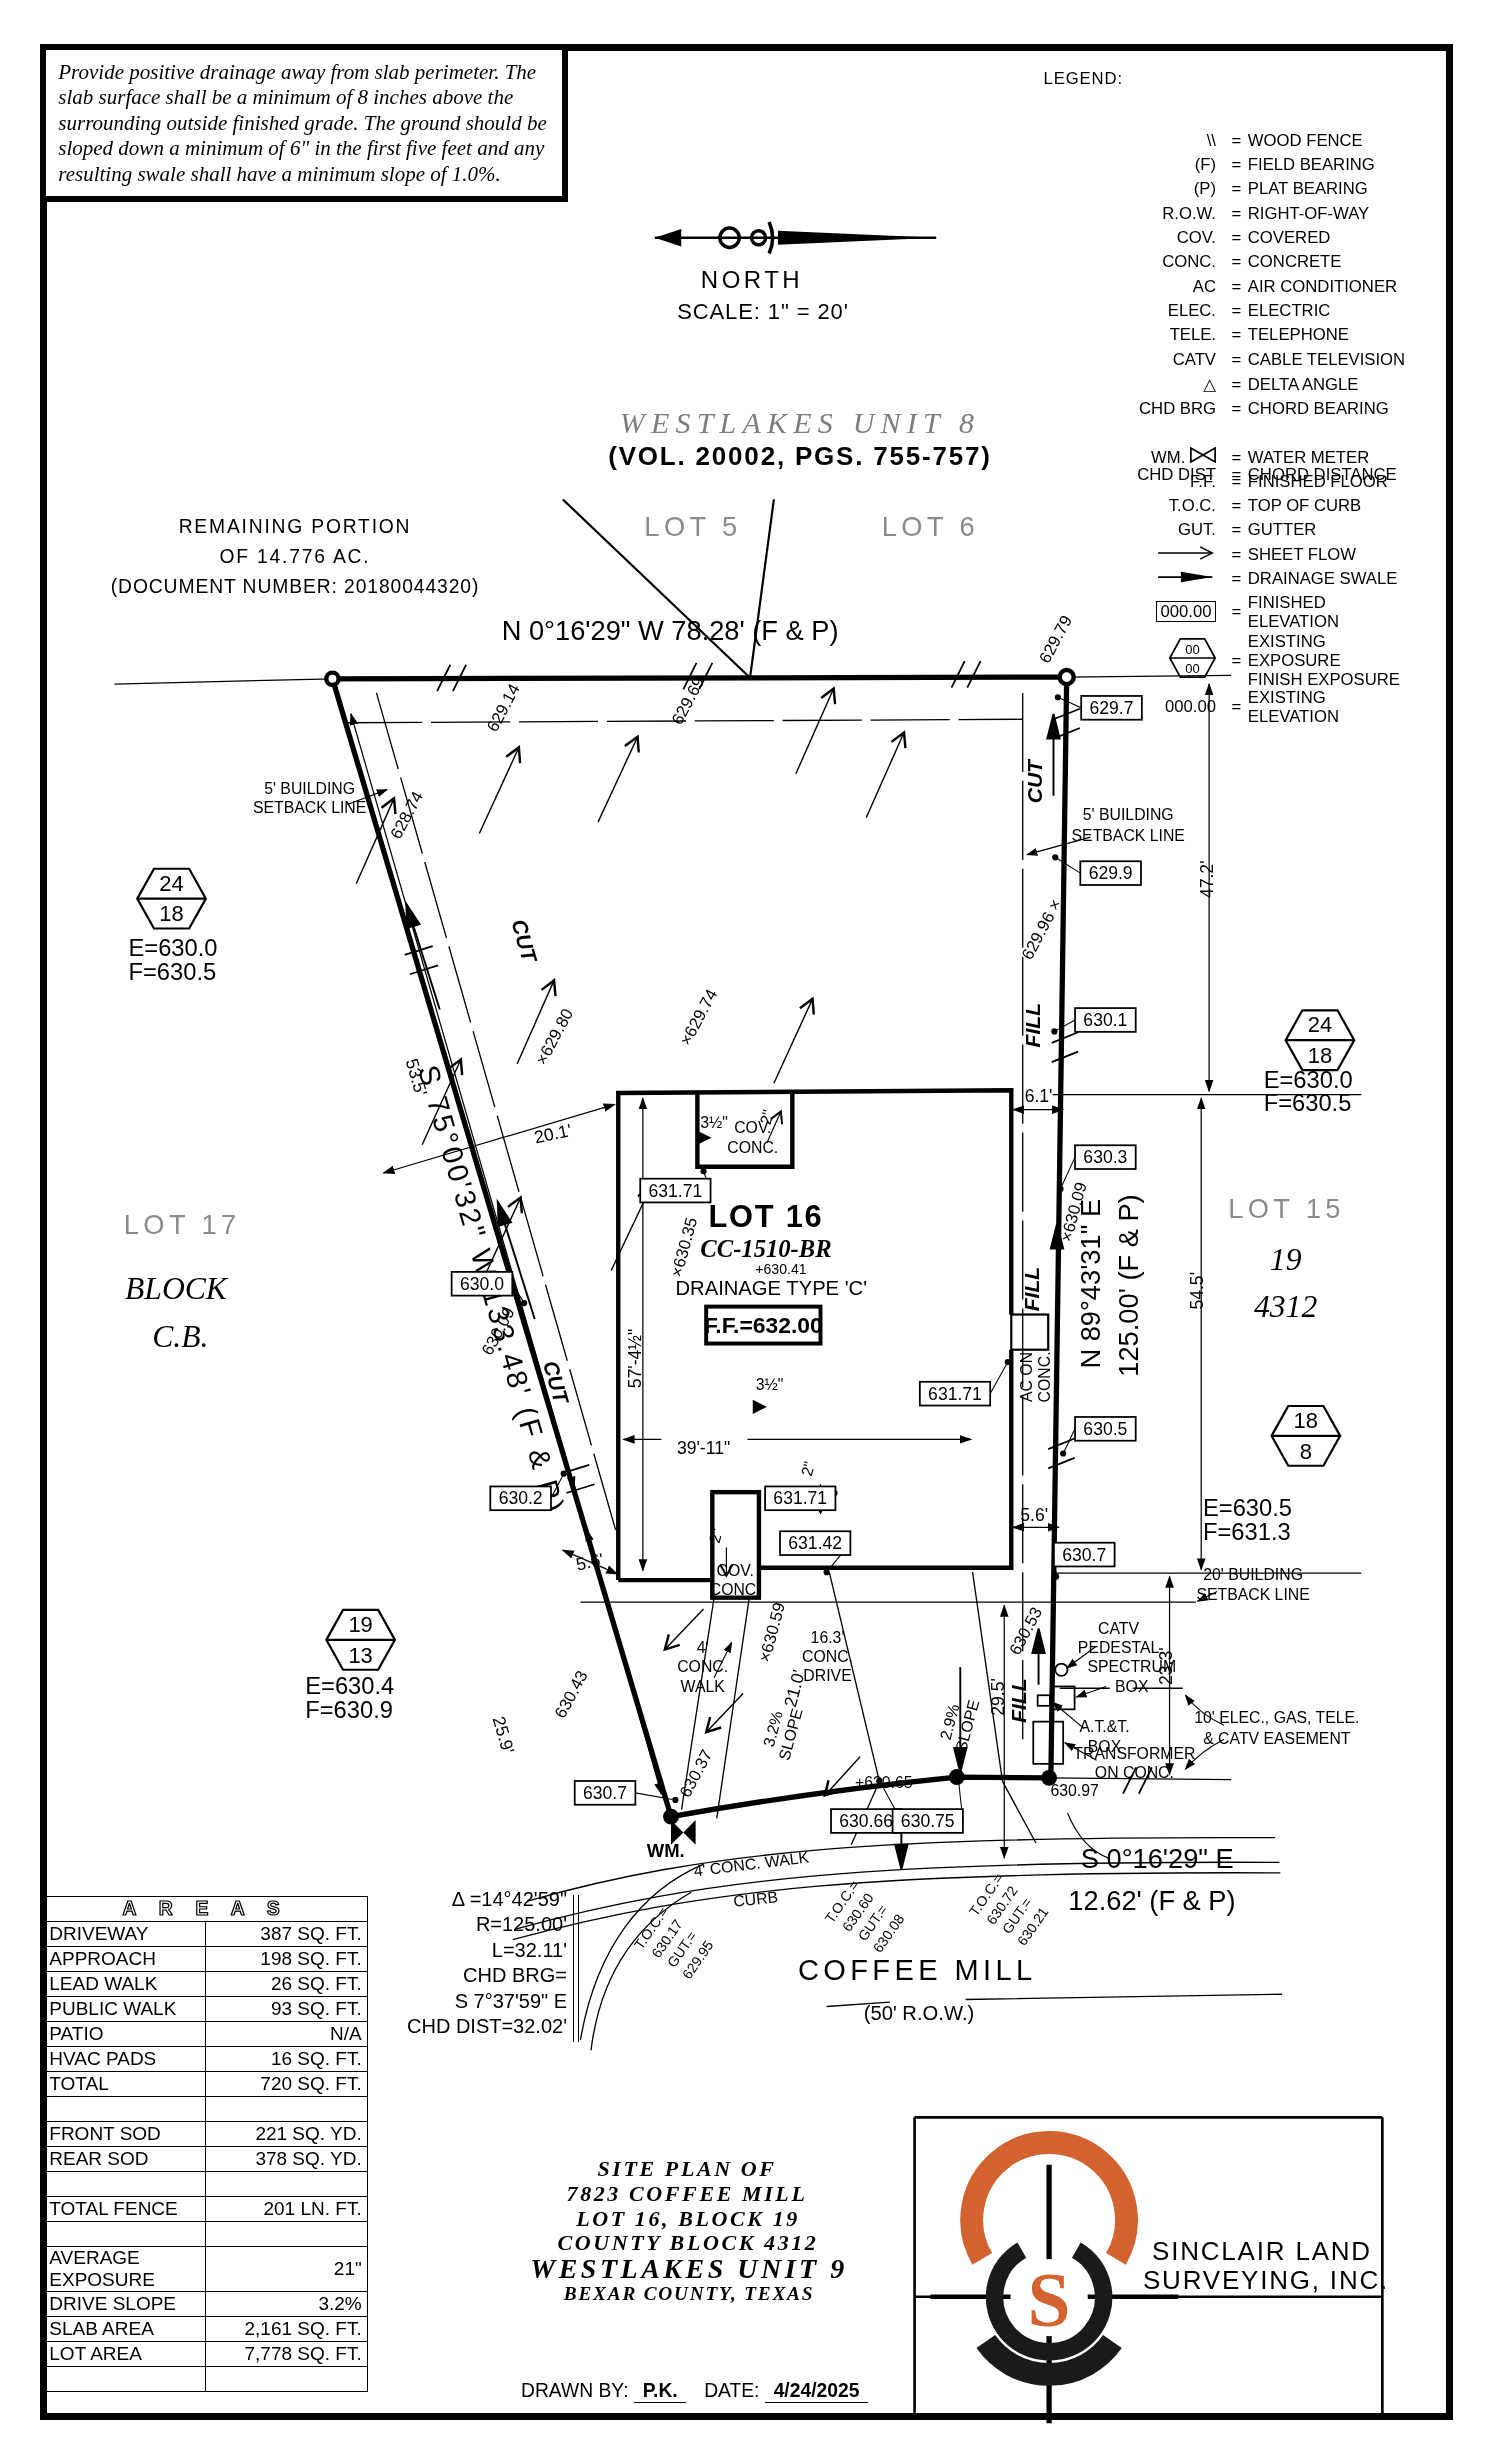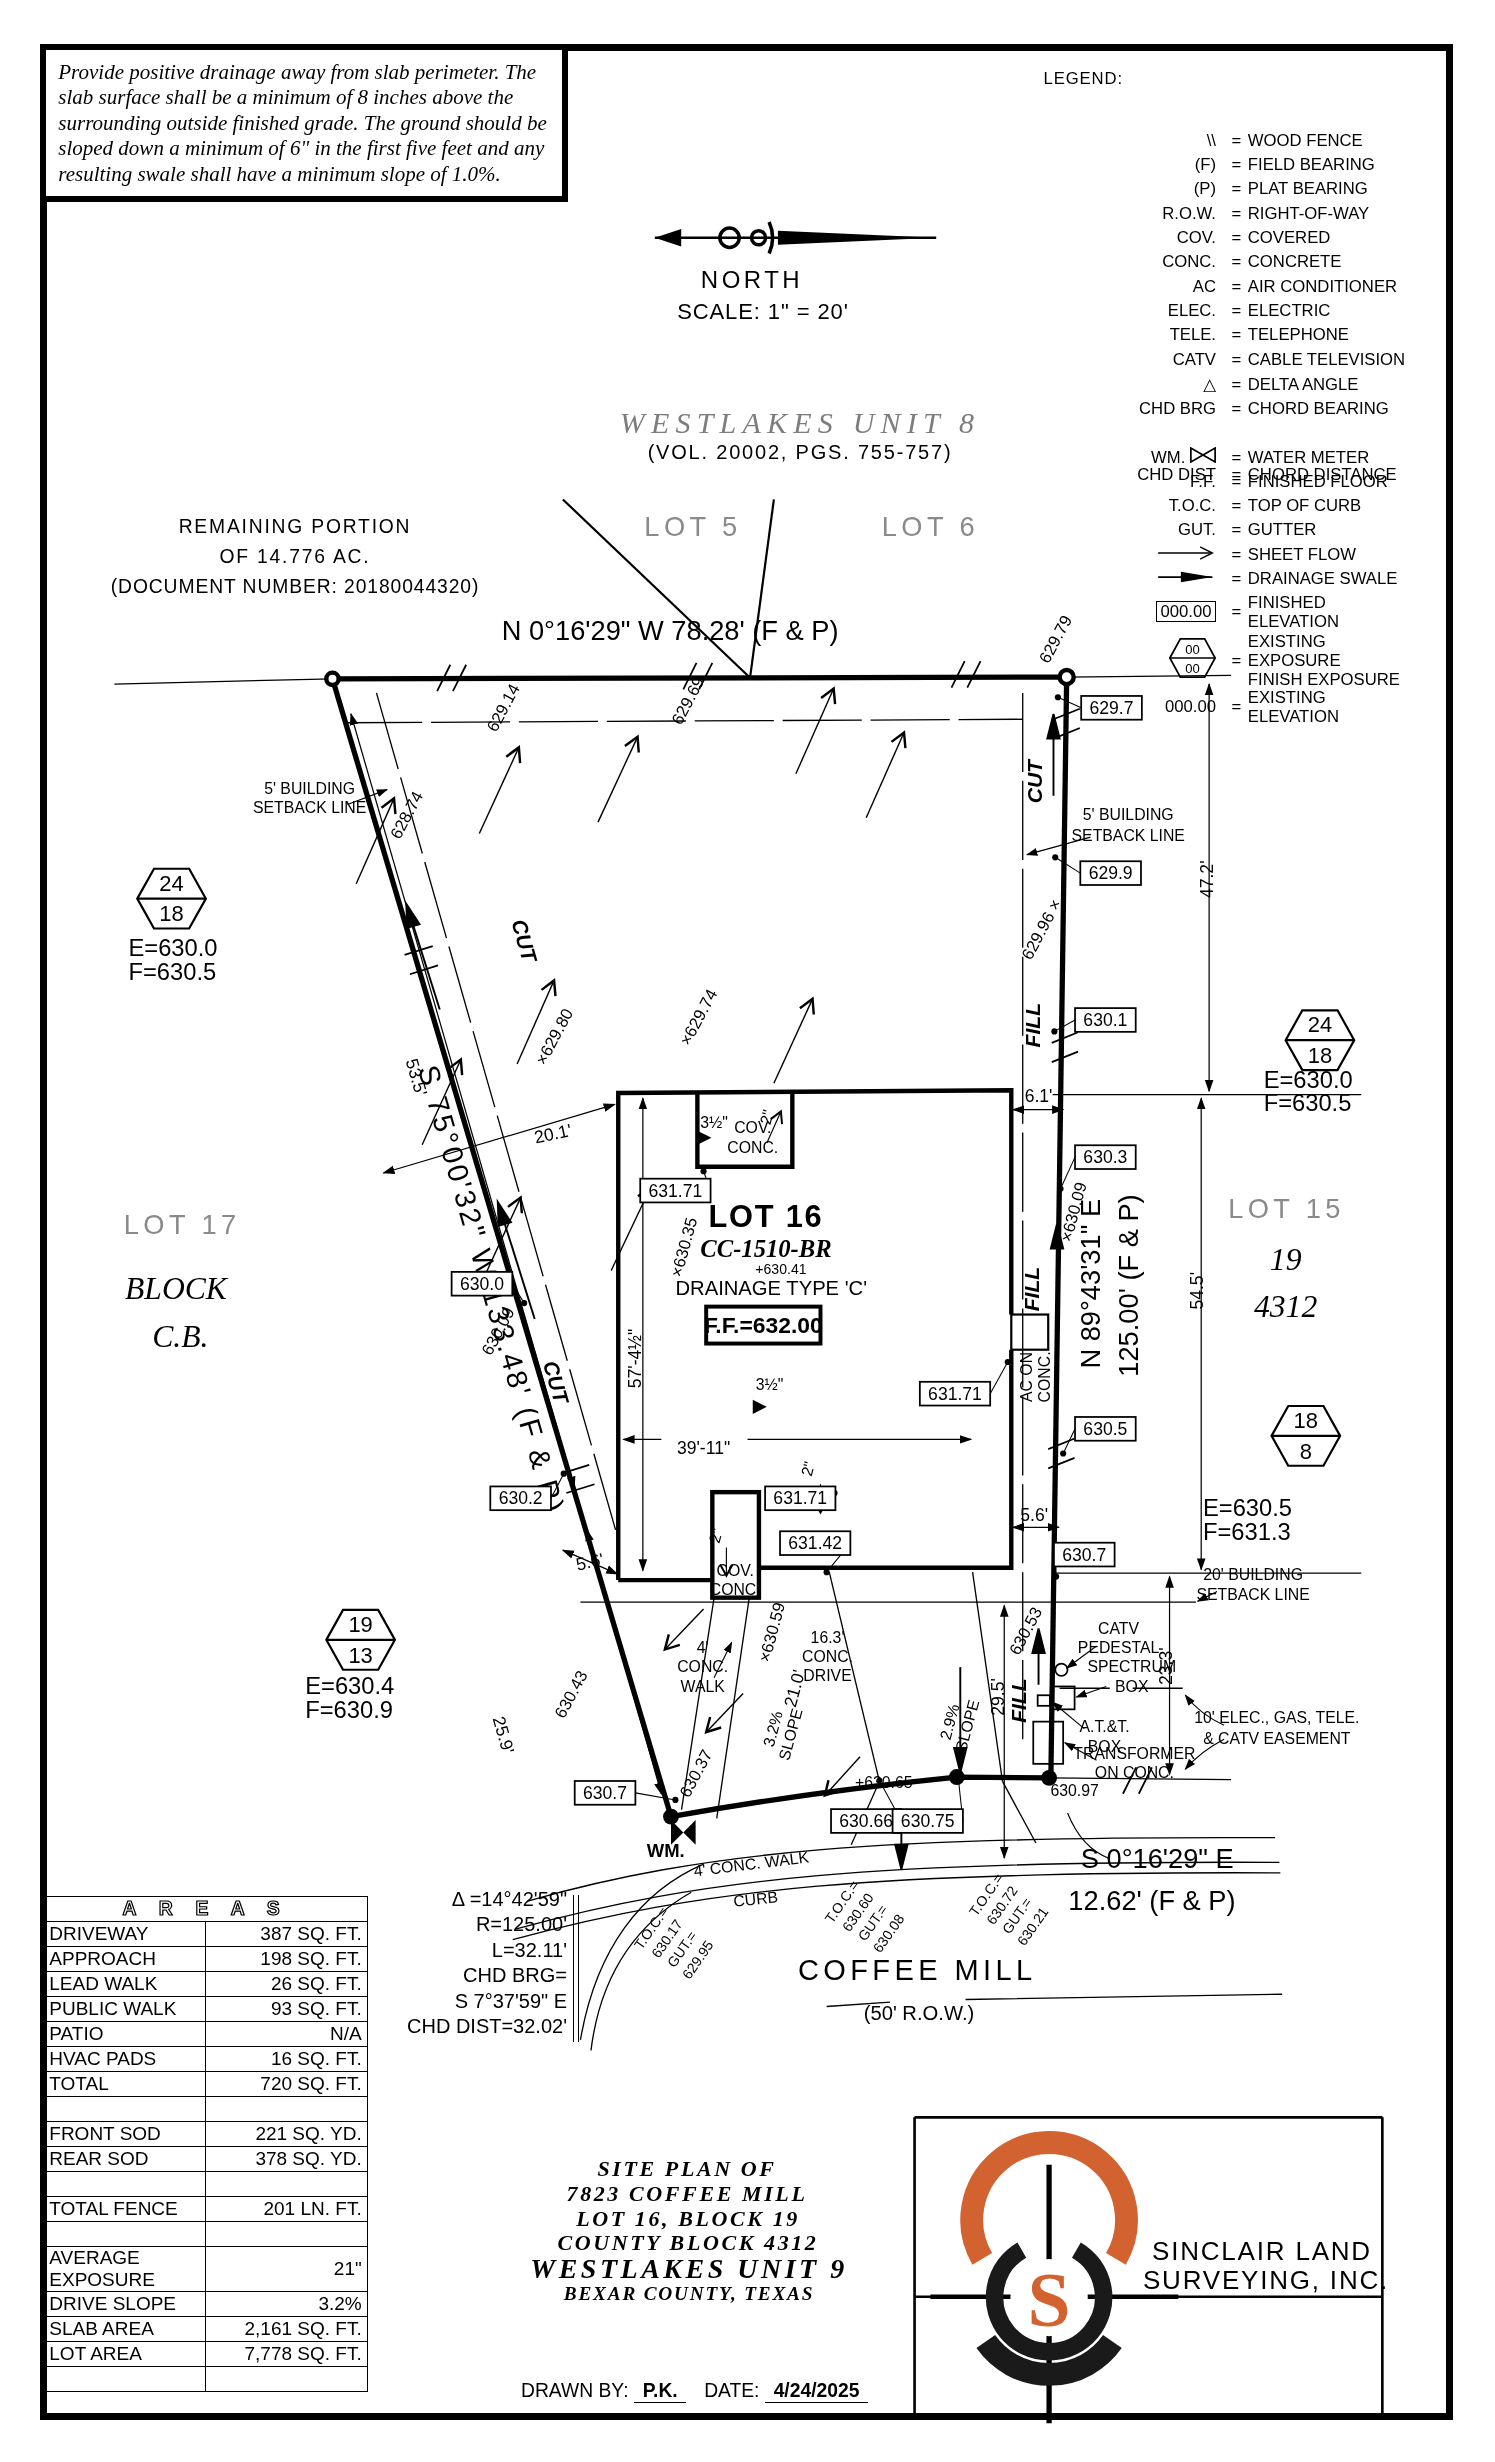--- a/index.html
+++ b/index.html
@@ -18,21 +18,21 @@
   .legend-title{position:absolute;left:3.5px;top:7px;letter-spacing:0.9px;}
   .lg-row{position:absolute;left:53px;width:325px;display:flex;align-items:center;}
   .lg-sym{width:123px;text-align:right;padding-right:8.8px;flex:none;}
   .lg-eq{width:23px;text-align:center;flex:none;}
   .lg-desc{text-align:left;line-height:1.15;}
   .lg-boxed{border:1.8px solid #000;padding:0 3.5px;}
   .north{font-size:24px;letter-spacing:3.5px;}
   .scale{font-size:22px;letter-spacing:0.9px;}
   .wl8{font-family:"Liberation Serif",serif;font-style:italic;font-size:30px;
        letter-spacing:6.2px;color:#7d7d7d;}
-  .vol8{font-size:20px;letter-spacing:1.8px;}
+  .vol8{font-size:26px;letter-spacing:1.8px;font-weight:bold;}
   .remain{font-size:19.3px;letter-spacing:1.8px;line-height:1.55;text-align:center;}
   .docnum{font-size:19.3px;letter-spacing:0.9px;}
   .areas{position:absolute;left:43px;top:1896px;width:325px;border-collapse:collapse;
          table-layout:fixed;}
   .areas td,.areas th{border:1.8px solid #000;height:24px;font-size:19px;padding:0 5.3px;
          overflow:hidden;}
   .areas th{font-weight:bold;letter-spacing:8.8px;color:#fff;-webkit-text-stroke:1.2px #000;
          text-shadow:0 0 0.9px #000;font-size:19.3px;text-align:center;}
   .areas .lab{width:204px;text-align:left;}
   .areas .val{text-align:right;}

